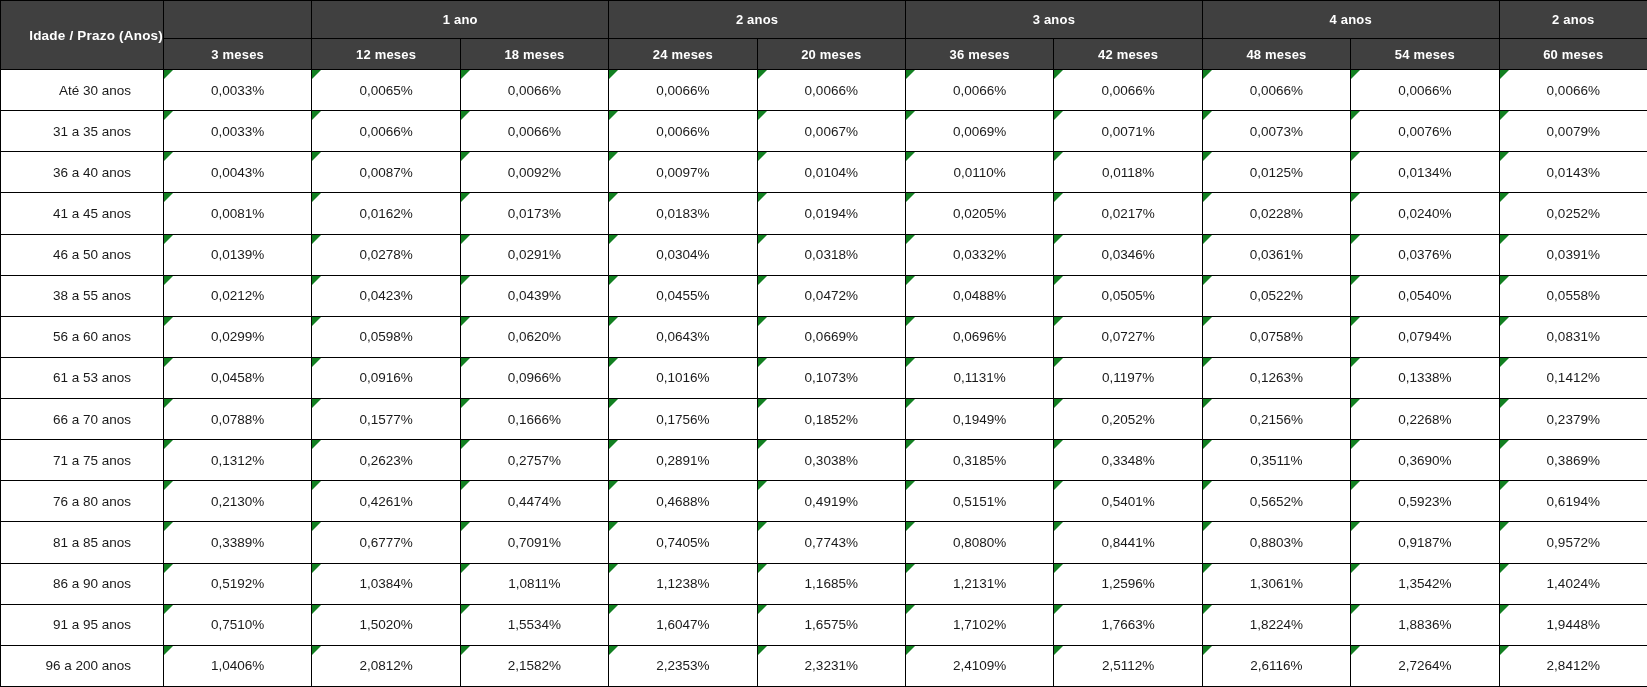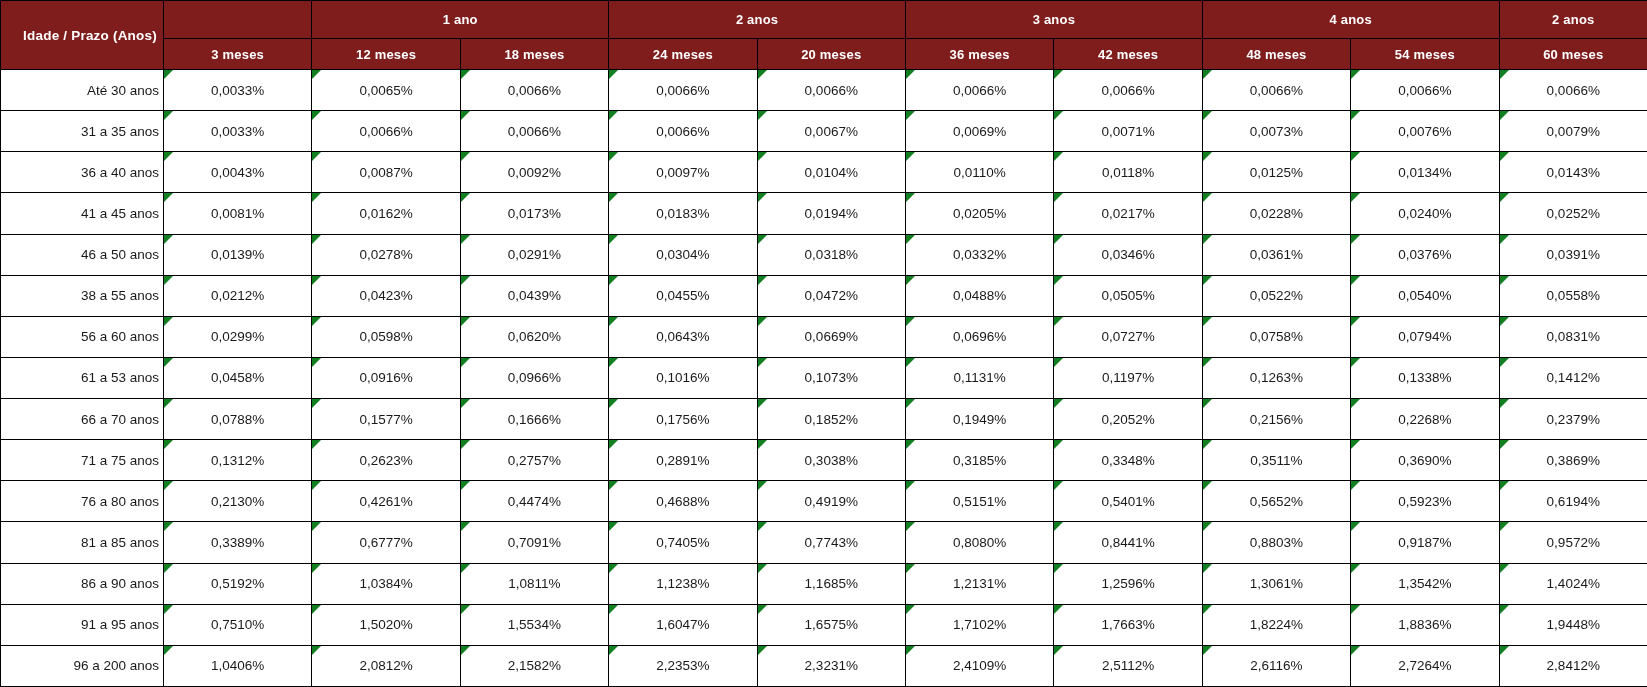--- a/index.html
+++ b/index.html
@@ -25,57 +25,57 @@
     table-layout: fixed;
     width: 1647px;
     height: 687px;
     border: 1px solid #000000;
   }
   table.rate-table col.c-label { width: 163px; }
   table.rate-table col.c-data  { width: 148.4px; }
 
   
   thead th {
-    background: #7f1d1d;
+    background: #404040;
     color: #ffffff;
     border: 1px solid #000000;
     font-size: 13px;
     font-weight: bold;
     letter-spacing: 0.2px;
     padding: 0;
     text-align: center;
     vertical-align: middle;
     white-space: nowrap;
   }
   thead tr.top-row th { height: 37px; }
   thead tr.sub-row th { height: 30px; }
 
   th.corner-cell {
-    text-align: center;
+    text-align: right;
     padding-left: 16px;
     font-size: 13.5px;
   }
   th.group-empty { }
 
   
   tbody td {
     border: 1px solid #000000;
     background: #ffffff;
     color: #1a1a1a;
     font-size: 13.5px;
     font-weight: normal;
     height: 38.5px;
     padding: 0;
     vertical-align: middle;
     white-space: nowrap;
     position: relative;
   }
   tbody td.row-label {
     text-align: right;
-    padding-right: 4px;
+    padding-right: 32px;
   }
   tbody td.value {
     text-align: center;
   }
   
   tbody td.value::before {
     content: "";
     position: absolute;
     top: 0;
     left: 0;

